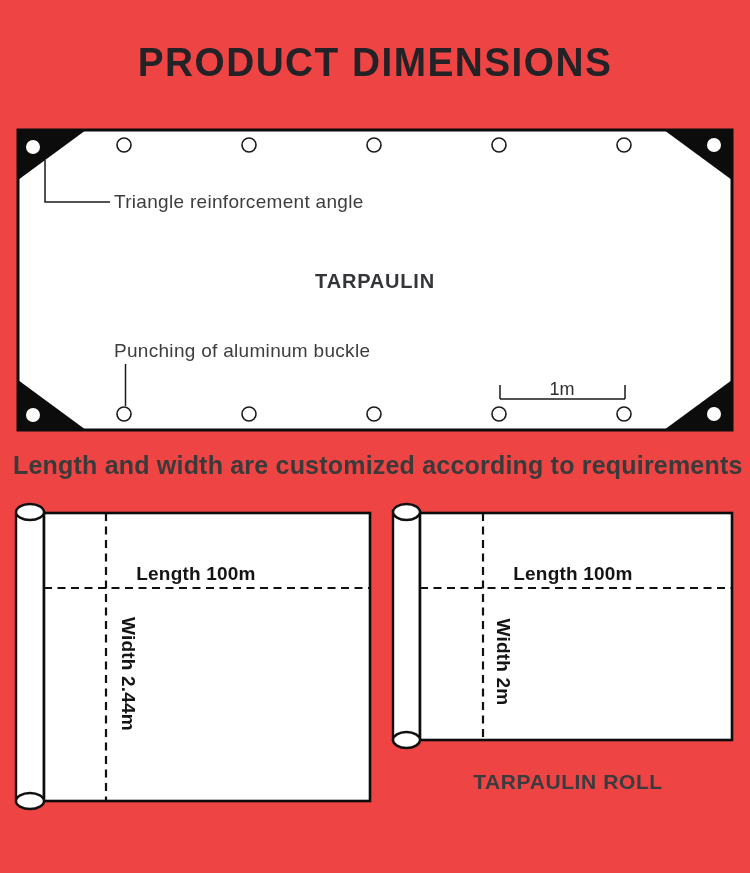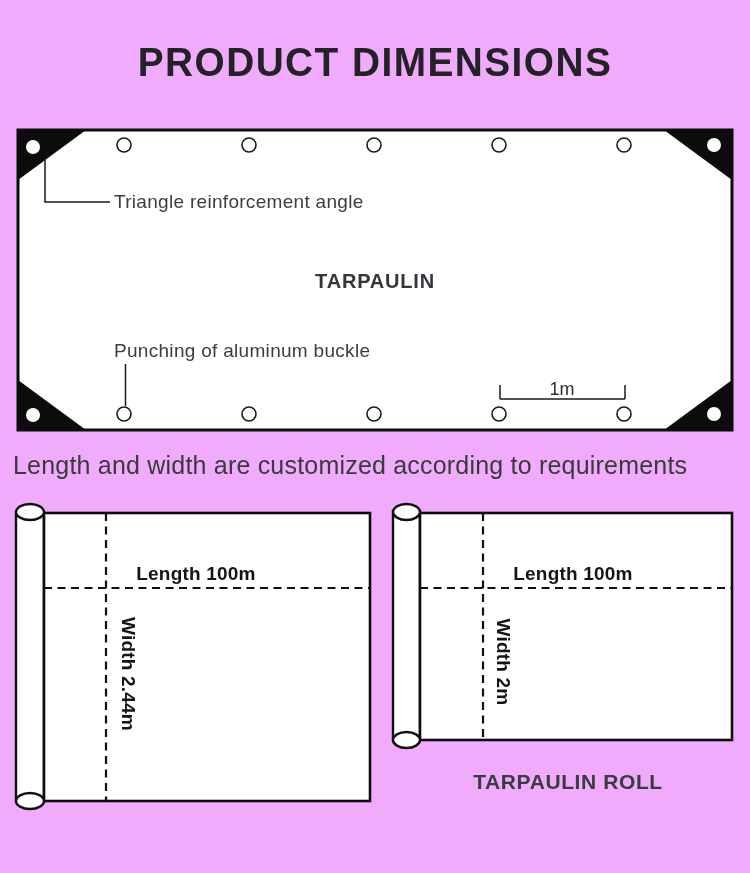--- a/index.html
+++ b/index.html
@@ -5,38 +5,38 @@
   html, body { margin: 0; padding: 0; }
   body {
     width: 750px; height: 873px;
     background: #f5f5f6;
     font-family: "Liberation Sans", sans-serif;
     overflow: hidden;
   }
   .page {
     position: relative;
     width: 750px; height: 873px;
-    background: #f0abfc;
+    background: #ef4444;
   }
   .page-title {
     position: absolute;
     top: 40px; left: 0; width: 750px;
     text-align: center;
     font-size: 40px;
     font-weight: 800;
     letter-spacing: 1.5px;
     color: #232327;
     line-height: 44px;
     transform: scaleX(0.97);
   }
   .subtitle {
     position: absolute;
     top: 450px; left: 13px; width: 730px;
     font-size: 25px;
-    font-weight: 400;
+    font-weight: 700;
     color: #3a3a3a;
     line-height: 30px;
     letter-spacing: 0.2px;
     white-space: nowrap;
   }
   svg.diagram { position: absolute; left: 0; display: block; }
   #tarp-svg  { top: 118px; }
   #rolls-svg { top: 498px; }
 
   .sheet   { fill: #ffffff; stroke: #0c0c0c; }

